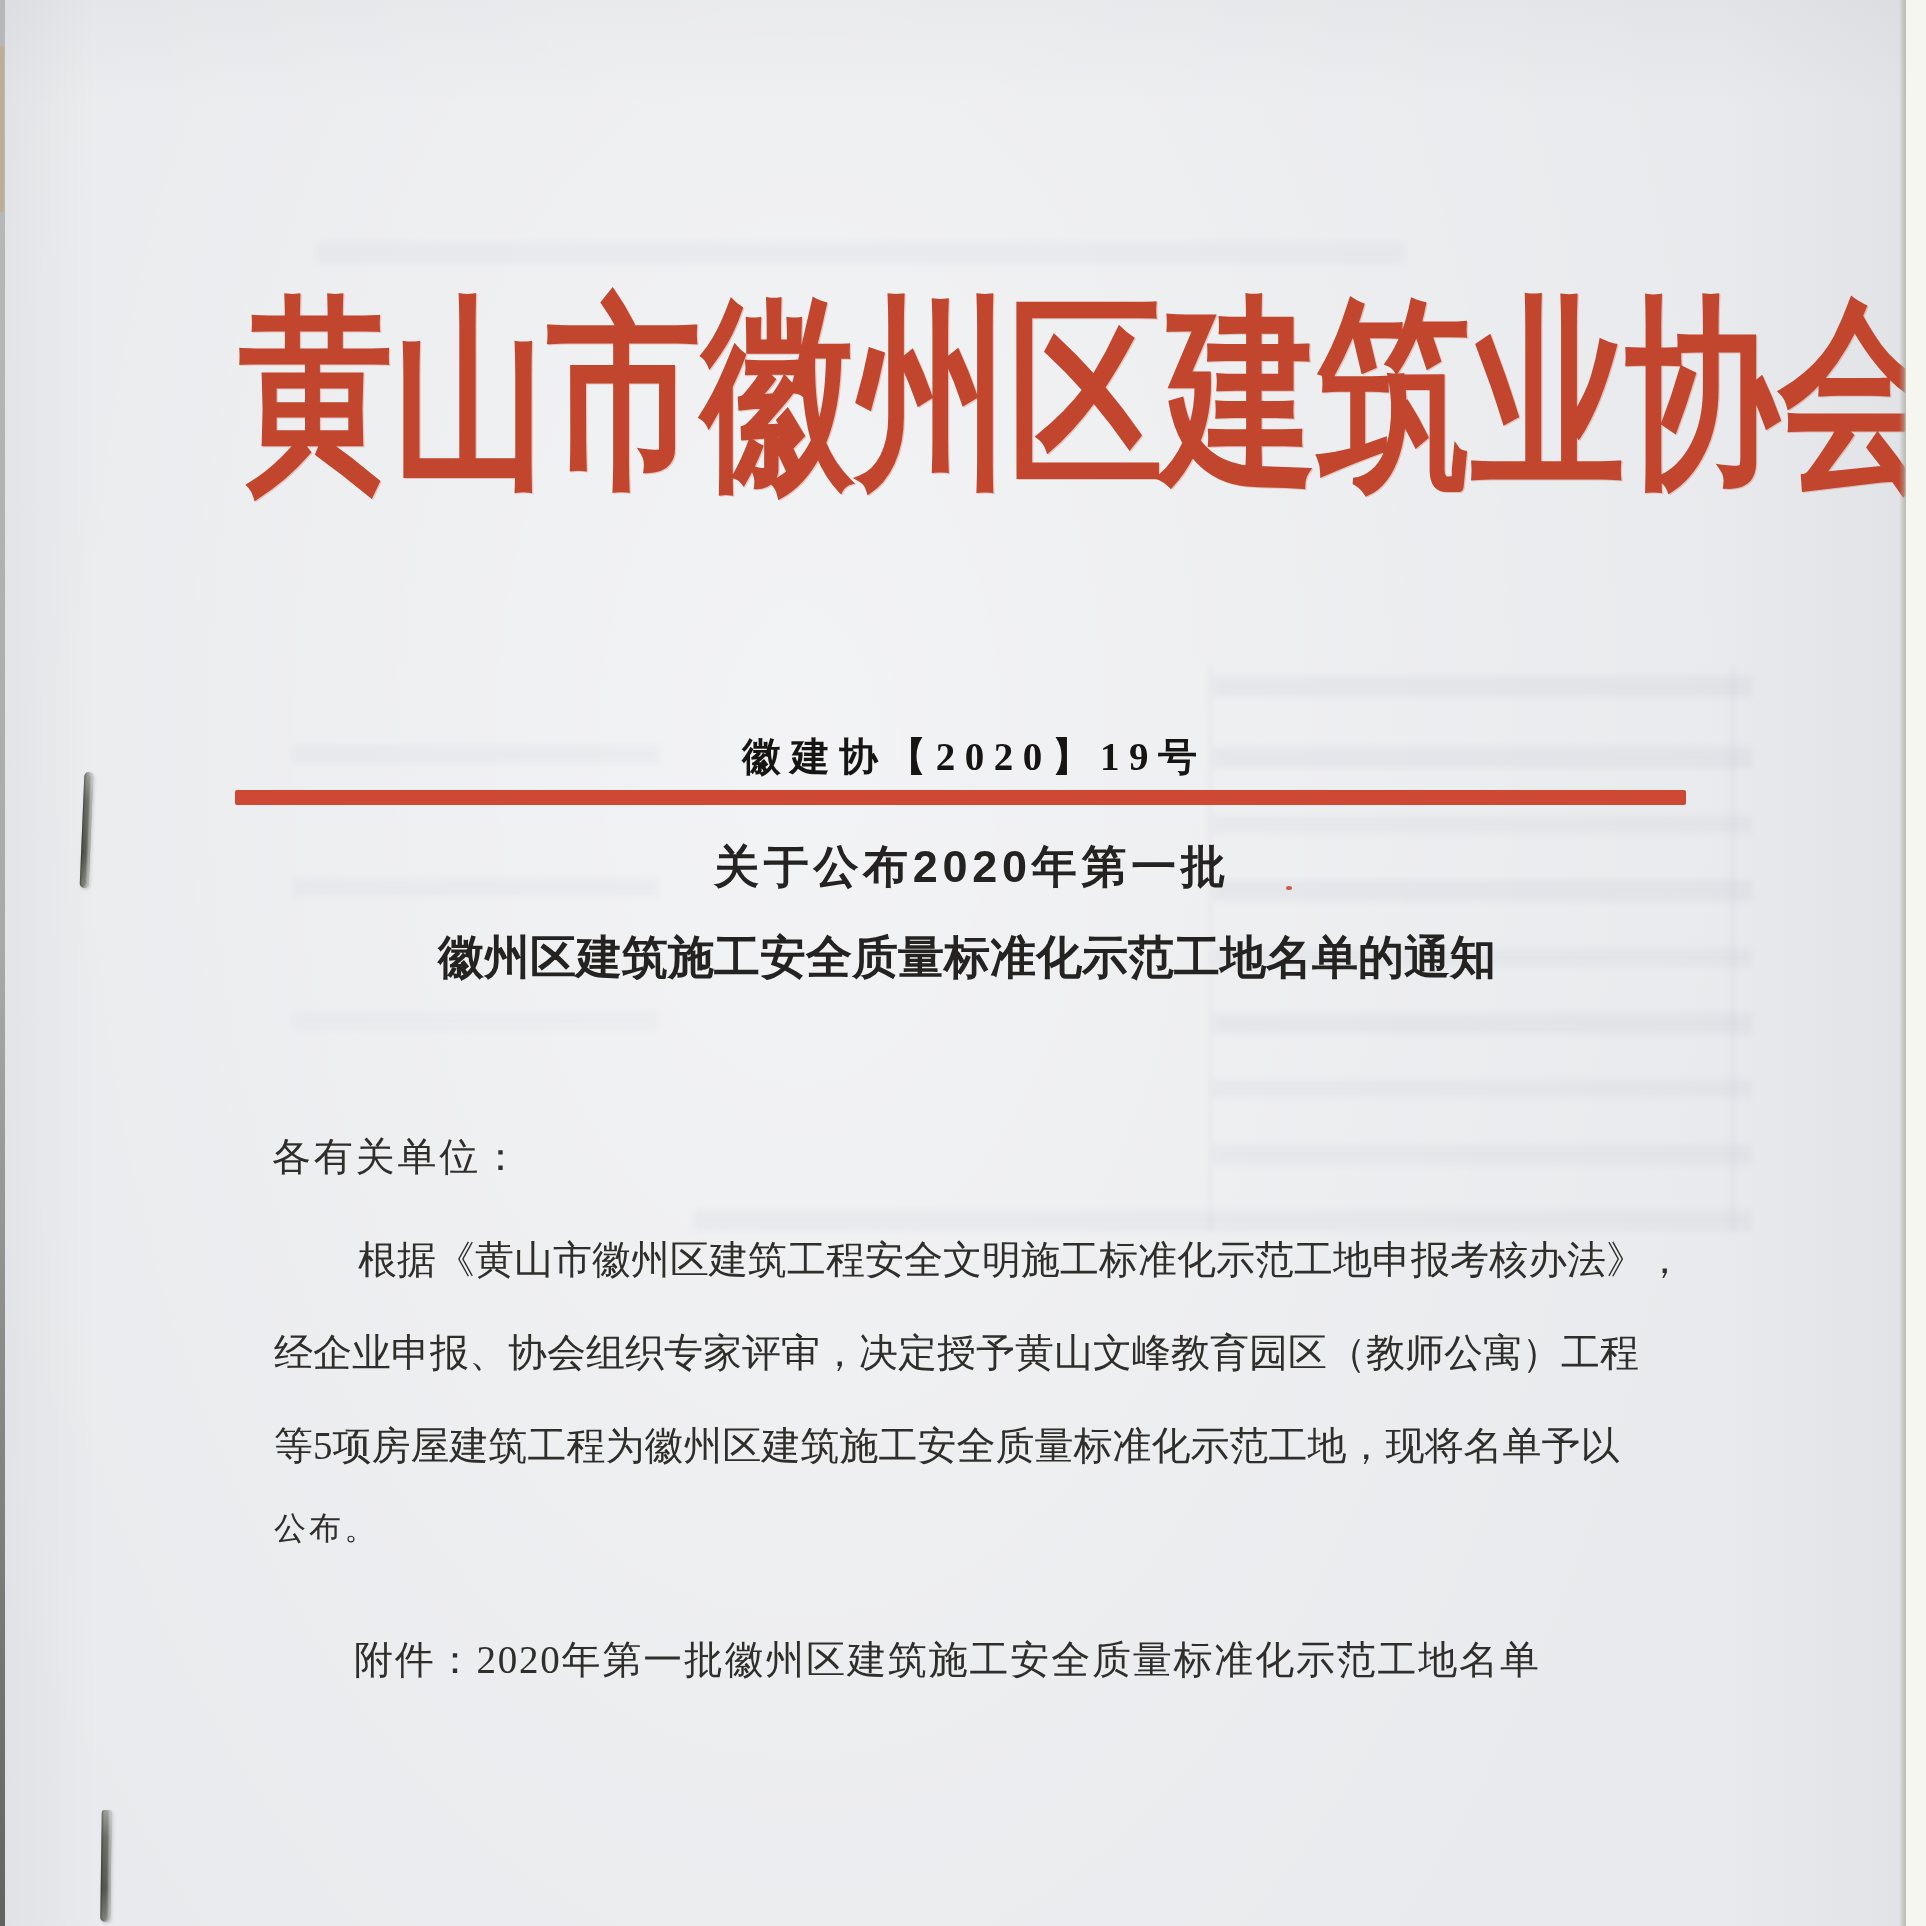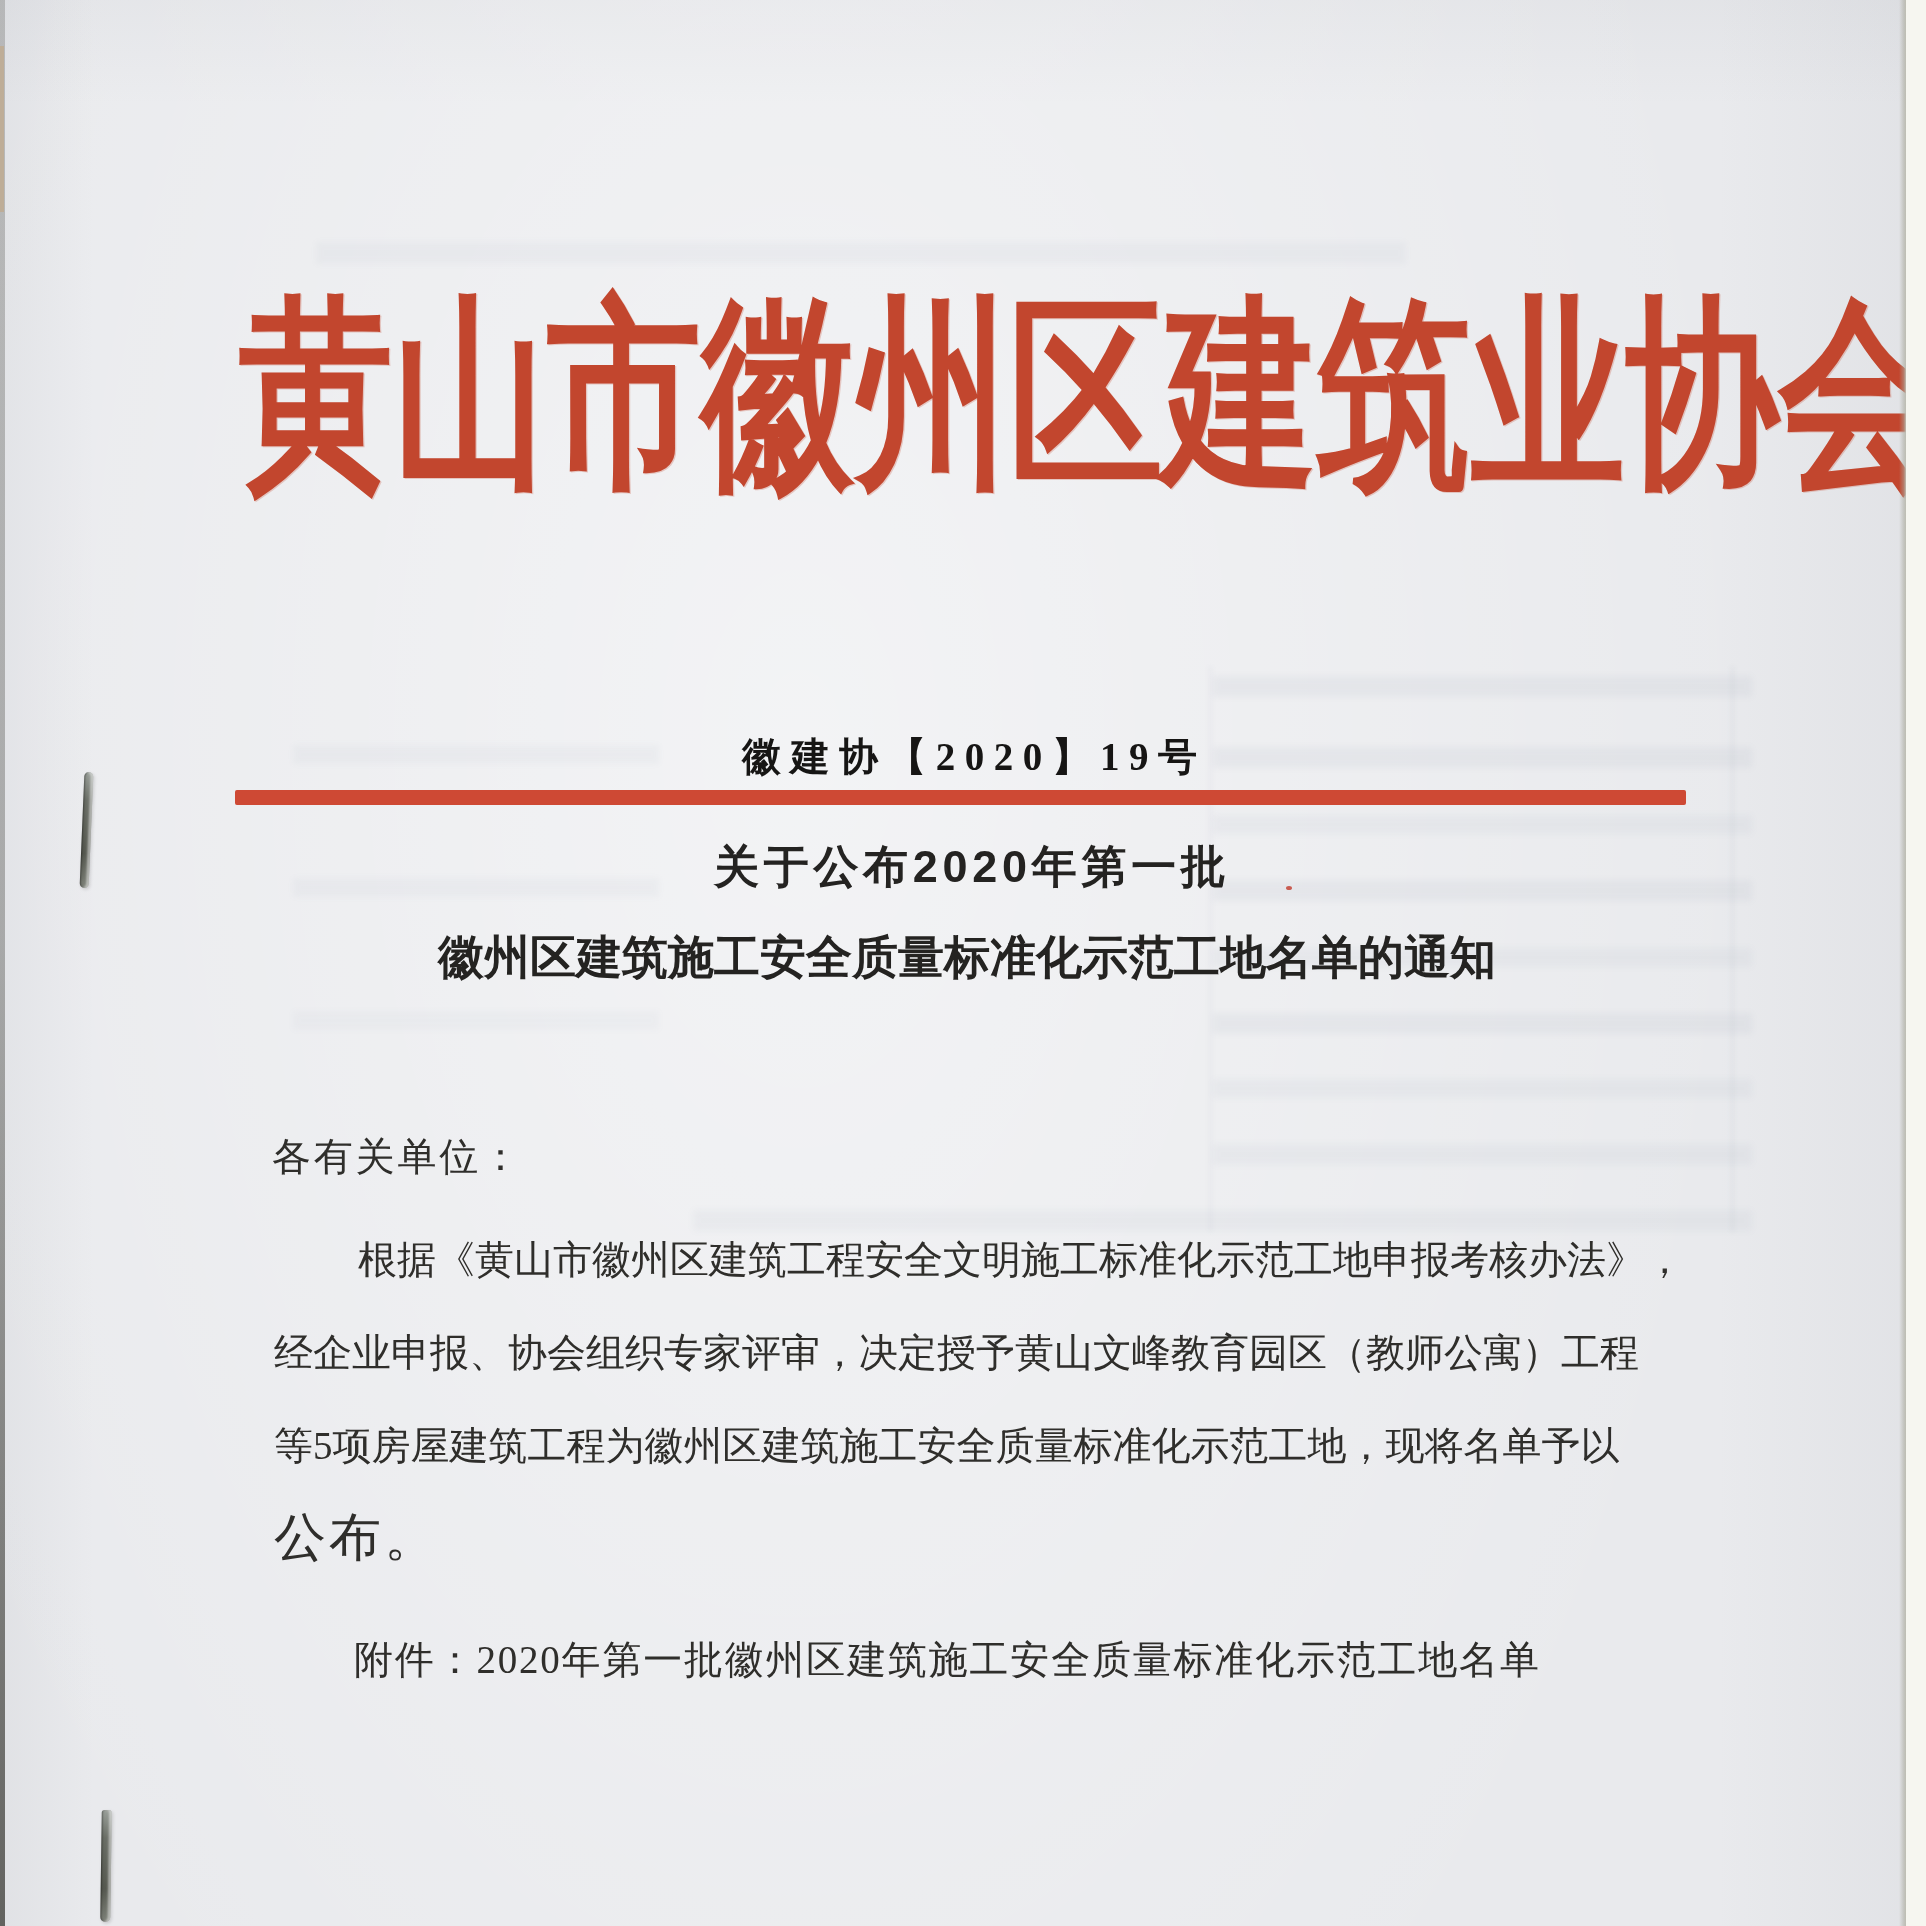--- a/index.html
+++ b/index.html
@@ -38,21 +38,21 @@
   #doc-number{left:742px;top:737px;width:455px;font-size:39px;font-weight:bold;color:#161514;}
   #red-rule{left:235px;top:790px;width:1451px;height:15.4px;background:#ce4934;border-radius:1.9px;}
   #title-line1{left:714px;top:844px;width:512px;font-size:45px;font-weight:700;color:#242321;
     font-family:"Liberation Sans","DejaVu Sans",sans-serif;}
   #title-line2{left:438px;top:934px;width:1056px;font-size:46px;font-weight:700;color:#242321;
     font-family:"Liberation Sans","DejaVu Sans",sans-serif;}
   #salutation{left:272px;top:1137px;width:248px;font-size:39px;}
   #body-line1{left:358px;top:1240px;width:1250px;font-size:39px;}
   #body-line2{left:274px;top:1333px;width:1323px;font-size:39px;}
   #body-line3{left:274px;top:1426px;width:1327px;font-size:39px;}
-  #body-line4{left:274px;top:1512px;font-size:52px;letter-spacing:3.1px;}
+  #body-line4{left:274px;top:1512px;font-size:32px;letter-spacing:3.1px;}
   #attachment-line{left:354px;top:1640px;width:1185px;font-size:39px;}
   
   .staple{position:absolute;border-radius:4.6px;
     background:linear-gradient(175deg,#9aa09a,#6a6e66 25%,#55584f 70%,#7d8178);
     box-shadow:inset -2.7px 0 2.3px rgba(255,255,255,.5), inset 1.2px 0 1.9px rgba(0,0,0,.35), 1.2px 1.5px 3.5px rgba(0,0,0,.15);}
   #staple-top{left:82px;top:772px;width:9.2px;height:116px;transform:rotate(2.4deg);}
   #staple-bottom{left:101px;top:1810px;width:9.6px;height:112px;transform:rotate(0.8deg);border-radius:3.1px 3.1px 5.4px 5.4px;}
   
   .ghost{position:absolute;background:#76839a;filter:blur(3.1px);pointer-events:none;}
   .ghost.v{filter:blur(2.3px);}

